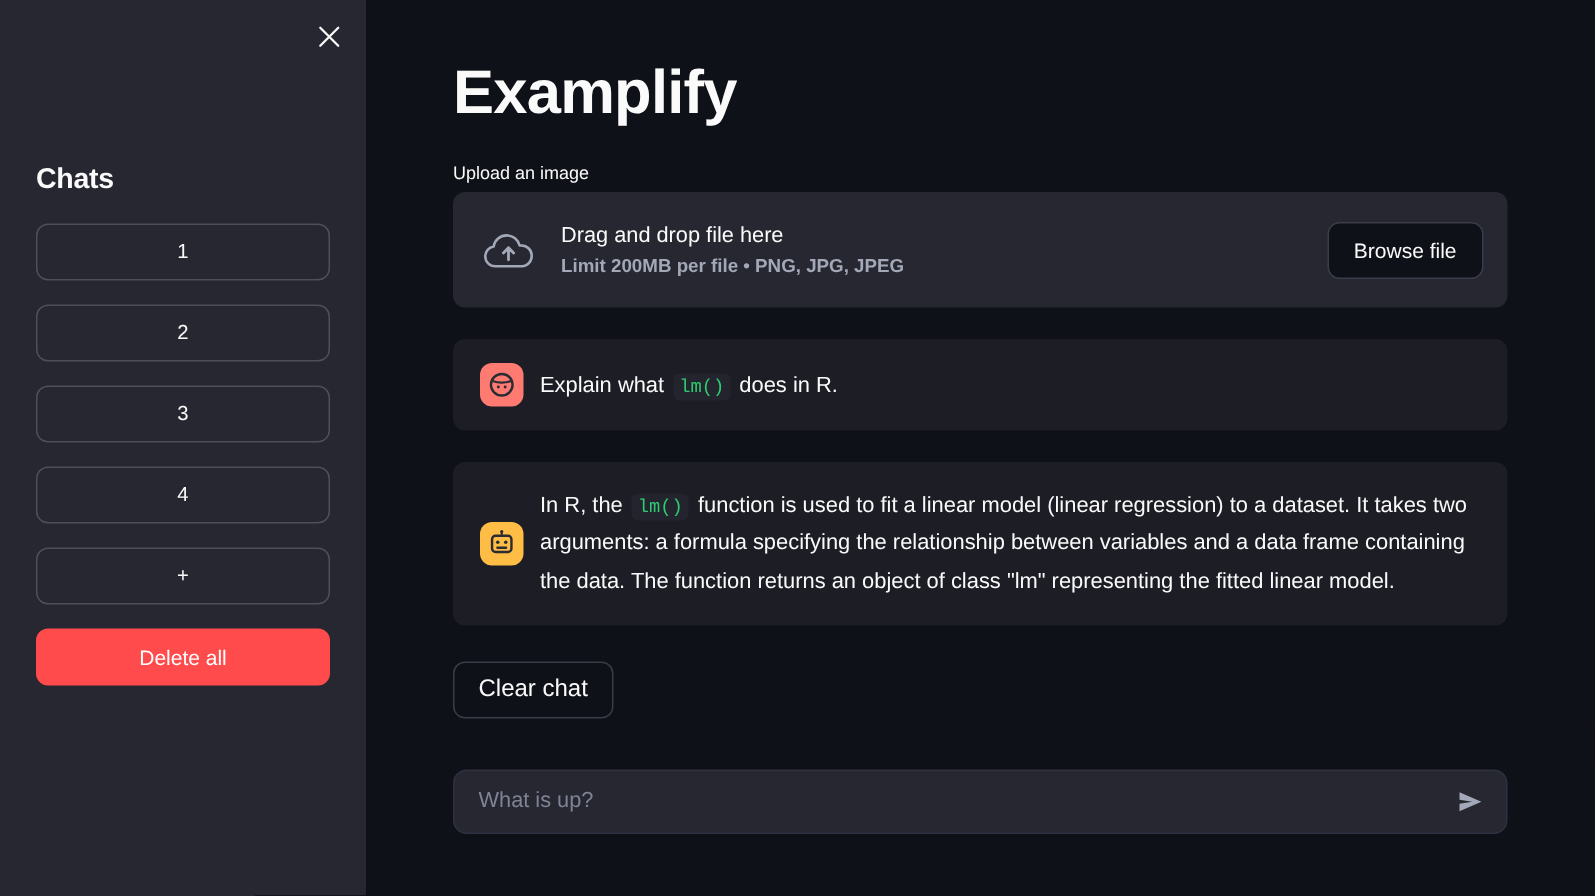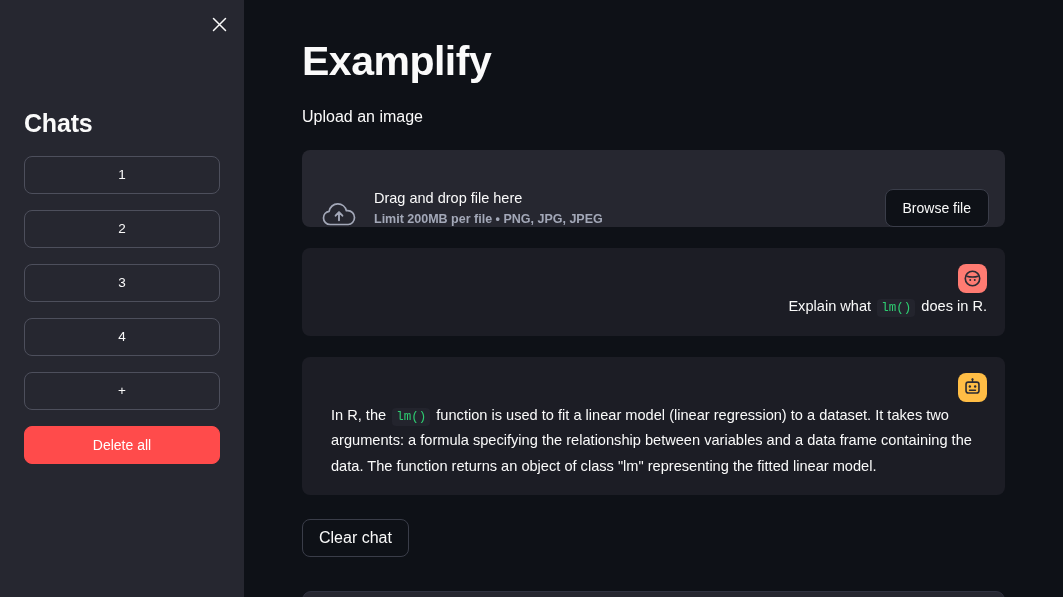--- a/index.html
+++ b/index.html
@@ -30,21 +30,21 @@
     cursor: pointer;
     color: #fafafa;
   }
   #sidebar-close svg { display:block; }
   #sidebar-body {
     position: absolute;
     left: 24px; right: 24px;
     top: 110px;
   }
   #sidebar-title {
-    font-size: 25px;
+    font-size: 19px;
     font-weight: bold;
     color: #fafafa;
     letter-spacing: -0.2px;
     margin: 0 0 18px 0;
     line-height: 1.1;
   }
   .chat-btn {
     display: flex;
     align-items: center;
     justify-content: center;
@@ -93,30 +93,30 @@
   }
   #page-title {
     font-size: 41px;
     font-weight: bold;
     color: #fafafa;
     letter-spacing: -0.5px;
     margin: 38px 0 0 0;
     line-height: 1.15;
   }
   #uploader-label {
-    font-size: 16px;
+    font-size: 12px;
     color: #fafafa;
     margin-top: 23px;
-    margin-bottom: 24px;
+    margin-bottom: 6px;
   }
 
   
   #uploader {
     display: flex;
-    align-items: flex-end;
+    align-items: center;
     background: #262730;
     border-radius: 8px;
     height: 77px;
     padding: 0 16px 0 20px;
   }
   #cloud-upload-icon { flex: 0 0 auto; color: #a3a8b8; display: flex; }
   #uploader-texts { margin-left: 18px; flex: 1 1 auto; }
   #uploader-main-text {
     font-size: 14.5px;
     color: #fafafa;
@@ -138,26 +138,25 @@
     border-radius: 8px;
     color: #fafafa;
     font-family: "Liberation Sans", sans-serif;
     font-size: 14px;
     cursor: pointer;
   }
 
   
   .msg {
     display: flex;
-    align-items: flex-end;
+    align-items: center;
     background: #1c1d25;
     border-radius: 8px;
     padding: 16px 18px;
     margin-top: 21px;
-    flex-direction: column;
   }
   .avatar {
     flex: 0 0 auto;
     width: 29px; height: 29px;
     border-radius: 8px;
     display: flex; align-items: center; justify-content: center;
   }
   .avatar svg { display: block; }
   .msg-body {
     margin-left: 11px;

